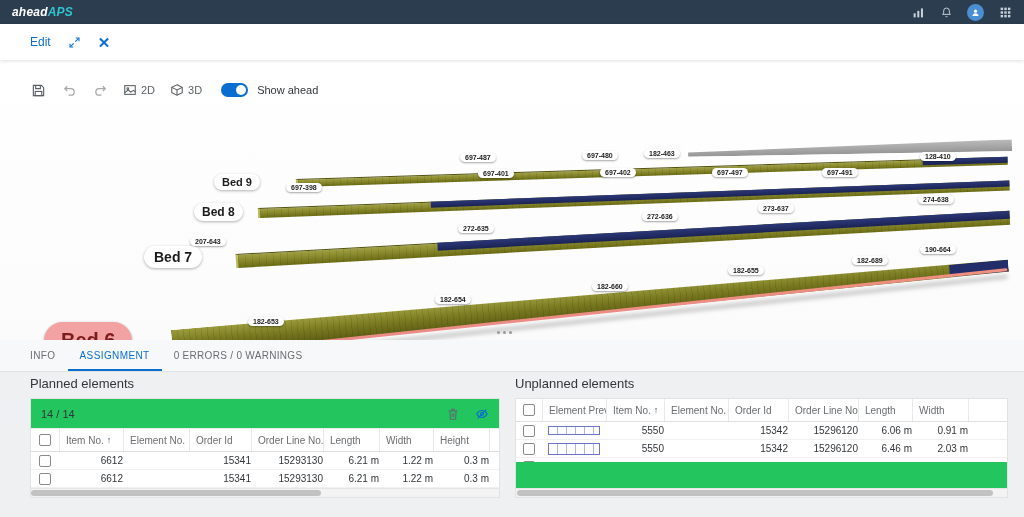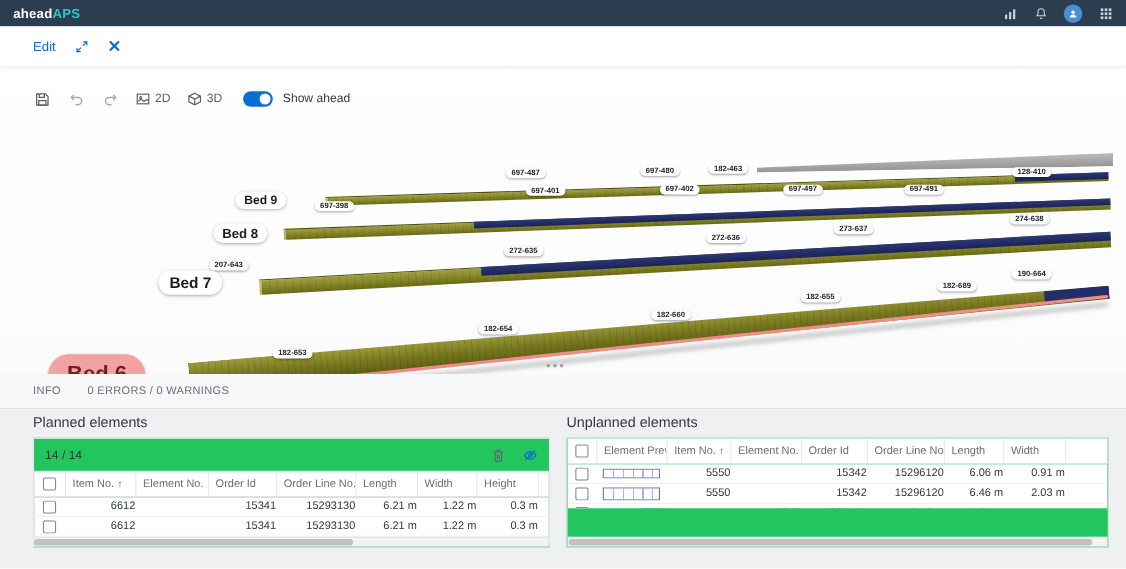--- a/index.html
+++ b/index.html
@@ -1,21 +1,21 @@
 <!DOCTYPE html>
 <html><head>
 <meta charset="utf-8">
 <style>
   html,body{margin:0;padding:0;}
   body{width:1024px;height:517px;font-family:"Liberation Sans",sans-serif;background:#fff;overflow:hidden;}
   #app{position:relative;width:1024px;height:517px;overflow:hidden;background:#fff;}
 
   
   .topbar{position:absolute;left:0;top:0;width:1024px;height:24px;background:#2c3d4f;display:flex;align-items:center;justify-content:space-between;padding:0 12px;box-sizing:border-box;}
-  .brand{font-weight:bold;font-size:12px;letter-spacing:.2px;cursor:pointer;}
+  .brand{font-style:italic;font-weight:bold;font-size:12px;letter-spacing:.2px;cursor:pointer;}
   .brand .b1{color:#fff;}
   .brand .b2{color:#2ec5ce;}
   .top-icons{display:flex;align-items:center;gap:14px;color:#c7d1d9;}
   .ticon{width:14px;height:14px;display:inline-flex;align-items:center;justify-content:center;cursor:pointer;}
   .ticon svg{width:13px;height:13px;}
   .avatar{width:17px;height:17px;border-radius:50%;background:#4a8fd4;display:inline-flex;align-items:center;justify-content:center;cursor:pointer;}
   .avatar svg{width:11px;height:11px;}
 
   
   .header{position:absolute;left:0;top:24px;width:1024px;height:36px;background:#fff;box-shadow:0 1px 4px rgba(0,0,0,.12);display:flex;align-items:center;justify-content:space-between;padding:0 28px 0 30px;box-sizing:border-box;z-index:5;}
@@ -260,20 +260,21 @@
   </div>
 
   <div class="splitter-handle">
       <i></i>
       <i></i>
       <i></i>
     </div>
 
   <div class="tabbar">
     <div class="tab">INFO</div>
+    <div class="tab active">ASSIGNMENT</div>
     <div class="tab-status">0 ERRORS / 0 WARNINGS</div>
   </div>
 
   <div class="lower"></div>
 
   <div class="panel-title pt-left">Planned elements</div>
   <div class="panel-title pt-right">Unplanned elements</div>
 
   <div class="card card-left">
     <div class="panel-toolbar">

